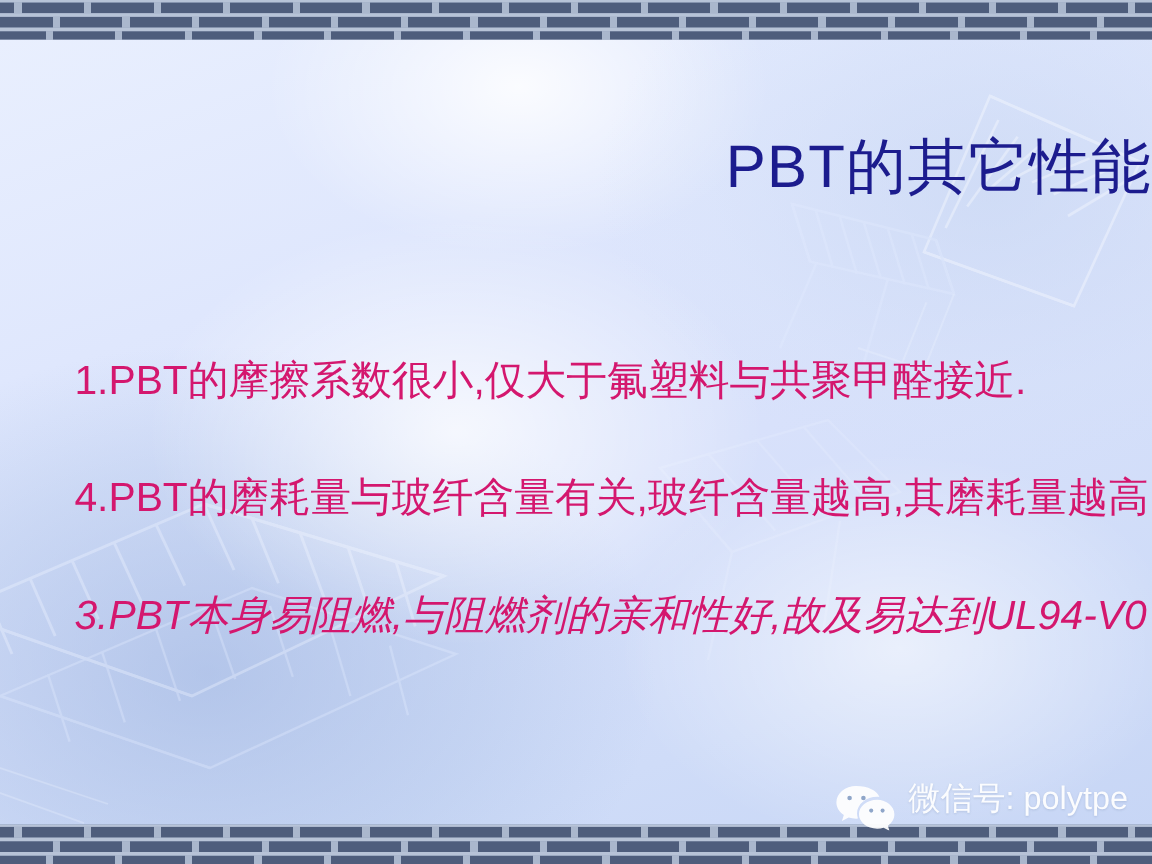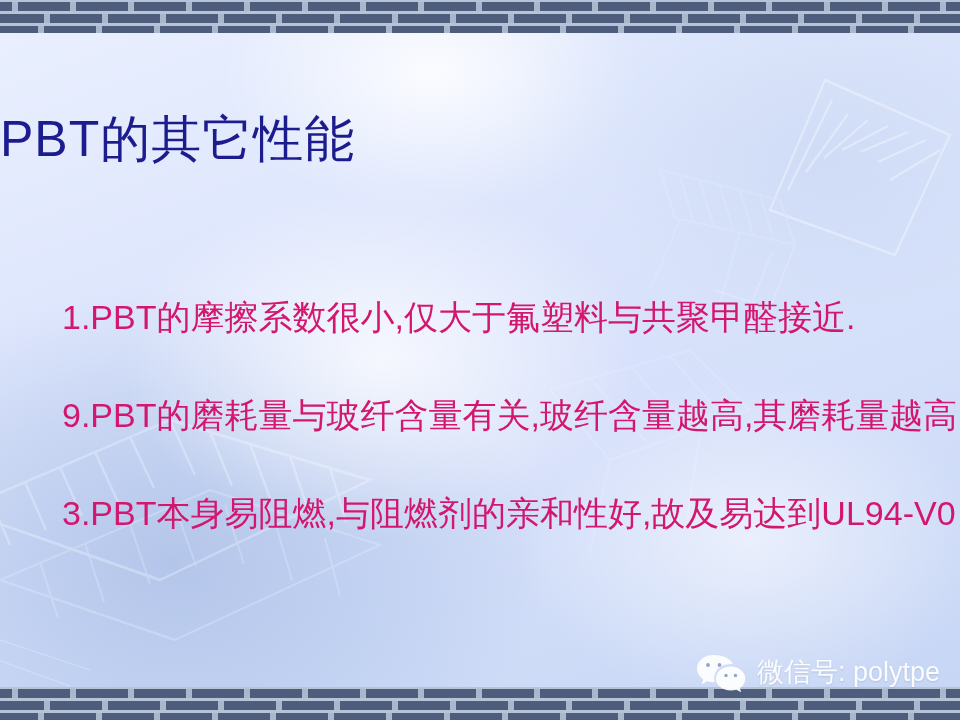--- a/index.html
+++ b/index.html
@@ -85,21 +85,21 @@
   .brick-row.r1 { top: 0px; }
   .brick-row.r2 { top: 12px; left: -66px; }
   .brick-row.r3 { top: 24px; left: -14px; }
 
   
   .title {
     position: absolute;
     left: 0;
     top: 112px;
     width: 960px;
-    text-align: left;
+    text-align: right;
     color: #1c1c8e;
     font-size: 50px;
     line-height: 1.1;
     letter-spacing: 1px;
     white-space: nowrap;
   }
 
   
   .body-block {
     position: absolute;
@@ -107,29 +107,29 @@
     top: 298px;
     width: 870px;
   }
   .bullet {
     color: #d4176e;
     font-size: 34px;
     line-height: 1.15;
     margin-bottom: 59px;
     white-space: nowrap;
   }
-  .bullet:last-child { margin-bottom: 0; }
+  .bullet:last-child { margin-bottom: 0; font-style: italic; }
 
   
   .wechat-mark {
     position: absolute;
     right: 20px;
     bottom: 28px;
     display: flex;
-    align-items: center;
+    align-items: flex-start;
     gap: 10px;
     opacity: 0.93;
   }
   .wechat-icon { width: 52px; height: 40px; flex: none; }
   .wechat-text {
     color: #ffffff;
     font-size: 27px;
     line-height: 1;
     white-space: nowrap;
     text-shadow: 0 1px 2px rgba(120,140,175,0.35);
@@ -228,21 +228,21 @@
   <div class="brick-border top">
     <div class="brick-row r1"></div>
     <div class="brick-row r2"></div>
     <div class="brick-row r3"></div>
   </div>
 
   <div class="title">PBT的其它性能</div>
 
   <div class="body-block">
     <div class="bullet">1.PBT的摩擦系数很小,仅大于氟塑料与共聚甲醛接近.</div>
-    <div class="bullet">9.PBT的磨耗量与玻纤含量有关,玻纤含量越高,其磨耗量越高</div>
+    <div class="bullet">4.PBT的磨耗量与玻纤含量有关,玻纤含量越高,其磨耗量越高</div>
     <div class="bullet">3.PBT本身易阻燃,与阻燃剂的亲和性好,故及易达到UL94-V0</div>
   </div>
 
   <div class="brick-border bottom">
     <div class="brick-row r1"></div>
     <div class="brick-row r2"></div>
     <div class="brick-row r3"></div>
   </div>
 
   <div class="wechat-mark">

